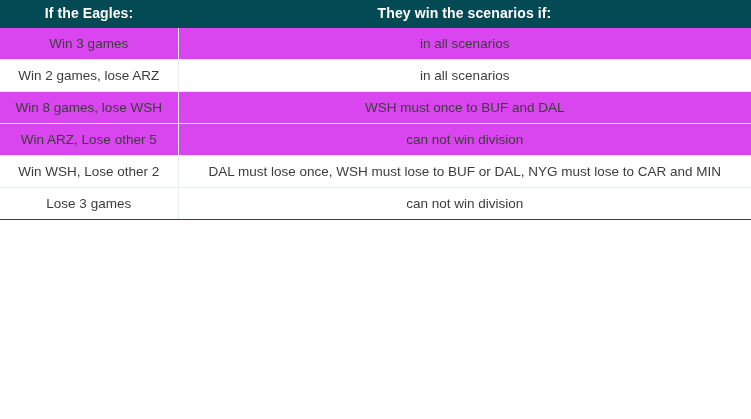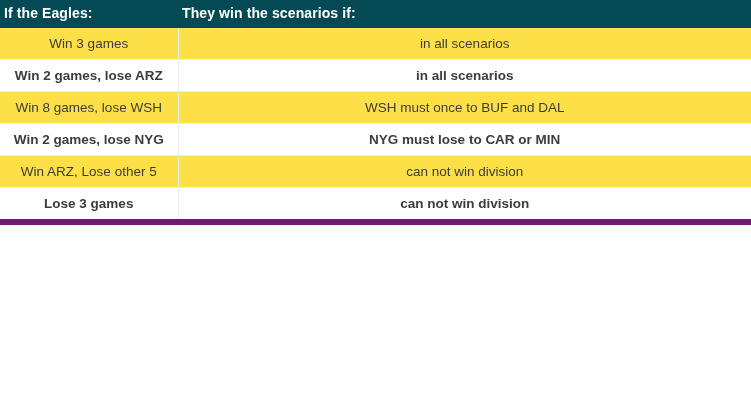--- a/index.html
+++ b/index.html
@@ -19,44 +19,44 @@
     table-layout: fixed;
   }
   .scenario-table col.col-condition { width: 178px; }
   .scenario-table col.col-outcome   { width: 573px; }
 
   thead th {
     background: #044a55;
     color: #ffffff;
     font-size: 14px;
     font-weight: bold;
-    text-align: left;
+    text-align: center;
     padding: 6px 4px 7px 4px;
     height: 15px;
     line-height: 15px;
     letter-spacing: 0.1px;
     border: none;
   }
   thead th.th-condition { }
   thead th.th-outcome { }
 
   tbody td {
     font-size: 13.5px;
     color: #3c3c3c;
     text-align: center;
     vertical-align: middle;
     line-height: 19px;
     padding: 6px 10px;
     border-bottom: 1px solid #e9eef1;
     border-right: 1px solid #e9eef1;
   }
   tbody td.cell-outcome { border-right: none; }
-  tbody tr.row-odd td  { background: #fde047; margin-top: 22px; }
-  tbody tr.row-even td { background: #ffffff; font-weight: bold; }
-  tbody tr:last-child td { border-bottom: 6px solid #701a75; }
+  tbody tr.row-odd td  { background: #d946ef; margin-top: 22px; }
+  tbody tr.row-even td { background: #ffffff; }
+  tbody tr:last-child td { border-bottom: 1px solid #701a75; }
 </style>
 </head>
 <body>
 
 <table class="scenario-table">
   <colgroup>
     <col class="col-condition">
     <col class="col-outcome">
   </colgroup>
   <thead>
@@ -71,26 +71,26 @@
       <td class="cell-outcome">in all scenarios</td>
     </tr>
     <tr class="row-even">
       <td class="cell-condition">Win 2 games, lose ARZ</td>
       <td class="cell-outcome">in all scenarios</td>
     </tr>
     <tr class="row-odd">
       <td class="cell-condition">Win 8 games, lose WSH</td>
       <td class="cell-outcome">WSH must once to BUF and DAL</td>
     </tr>
-    <tr class="row-even">
-      <td class="cell-condition">Win 2 games, lose NYG</td>
-      <td class="cell-outcome">NYG must lose to CAR or MIN</td>
-    </tr>
     <tr class="row-odd">
       <td class="cell-condition">Win ARZ, Lose other 5</td>
       <td class="cell-outcome">can not win division</td>
+    </tr>
+    <tr class="row-even">
+      <td class="cell-condition">Win WSH, Lose other 2</td>
+      <td class="cell-outcome">DAL must lose once, WSH must lose to BUF or DAL, NYG must lose to CAR and MIN</td>
     </tr>
     <tr class="row-even">
       <td class="cell-condition">Lose 3 games</td>
       <td class="cell-outcome">can not win division</td>
     </tr>
   </tbody>
 </table>
 
 </body></html>

